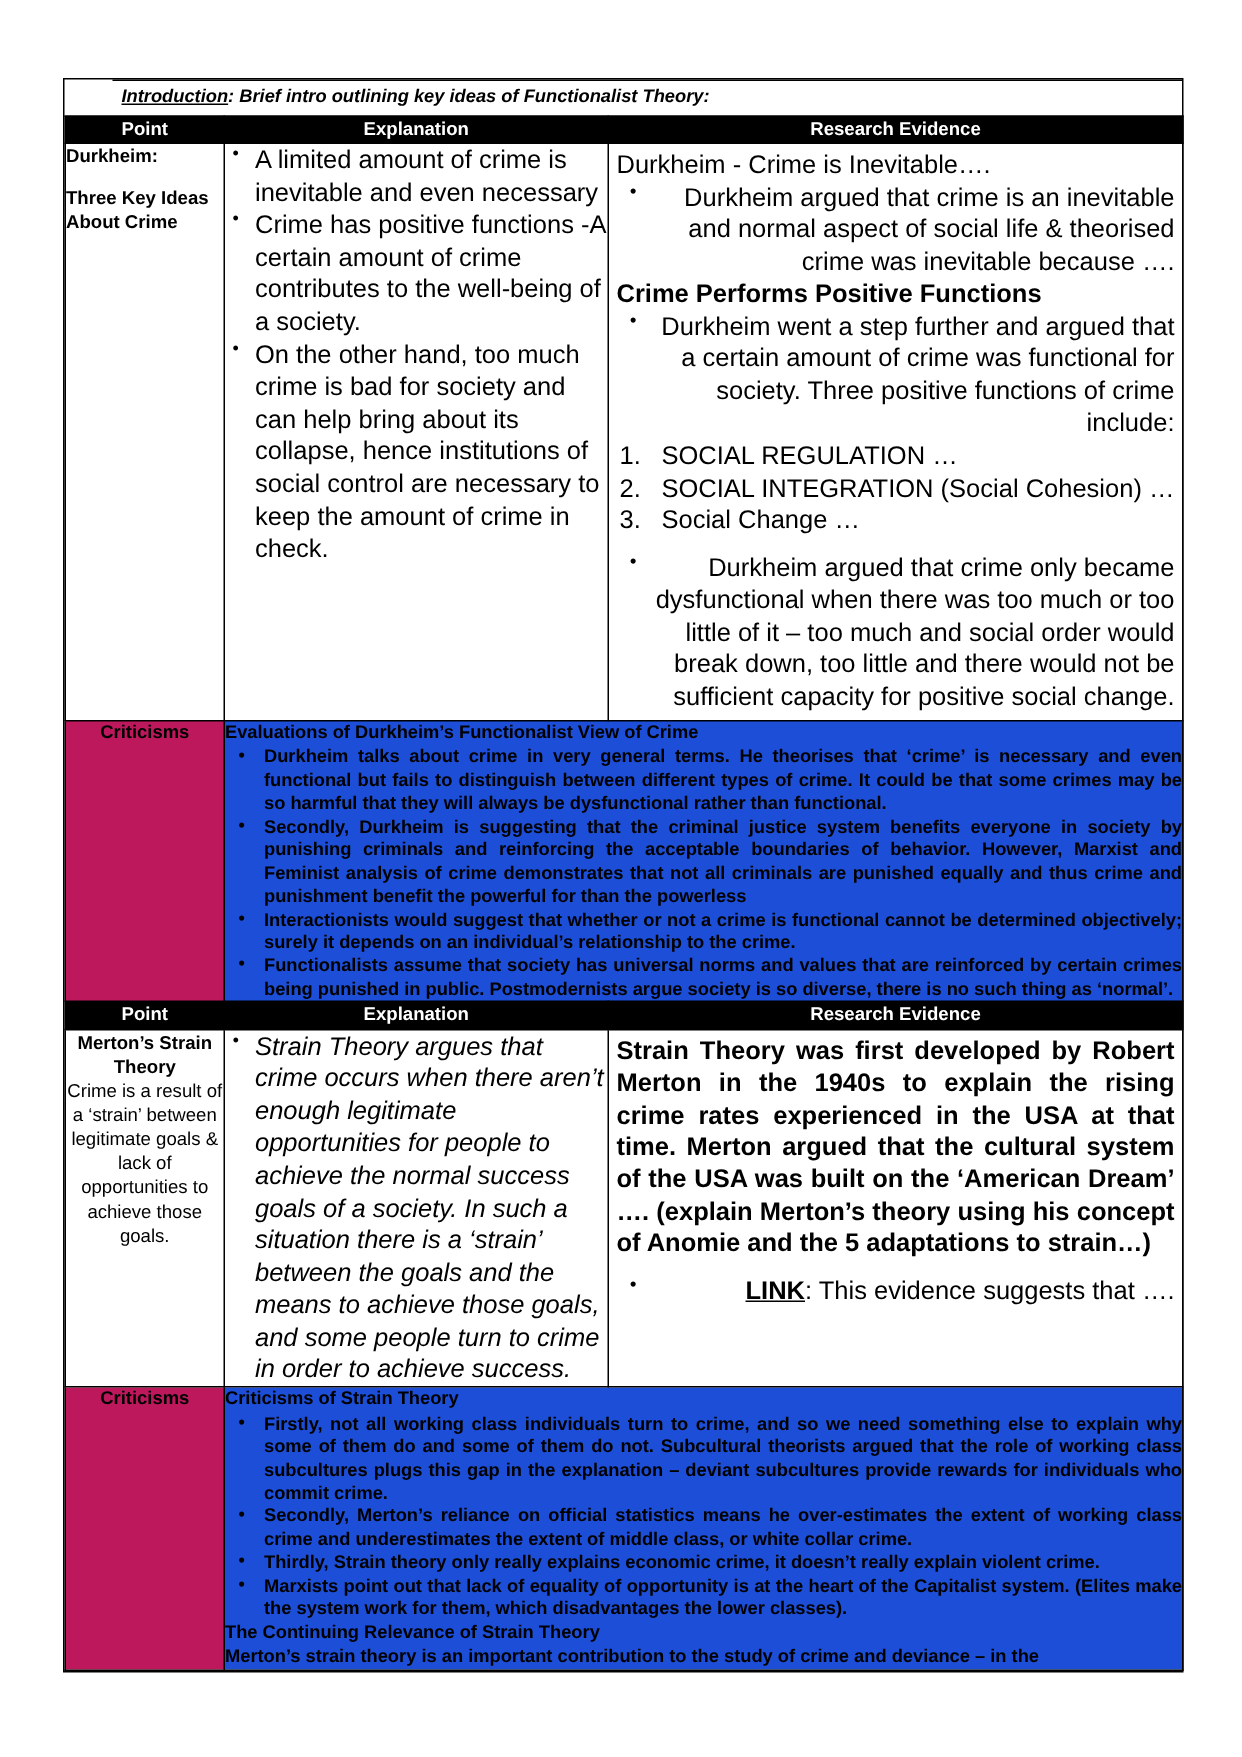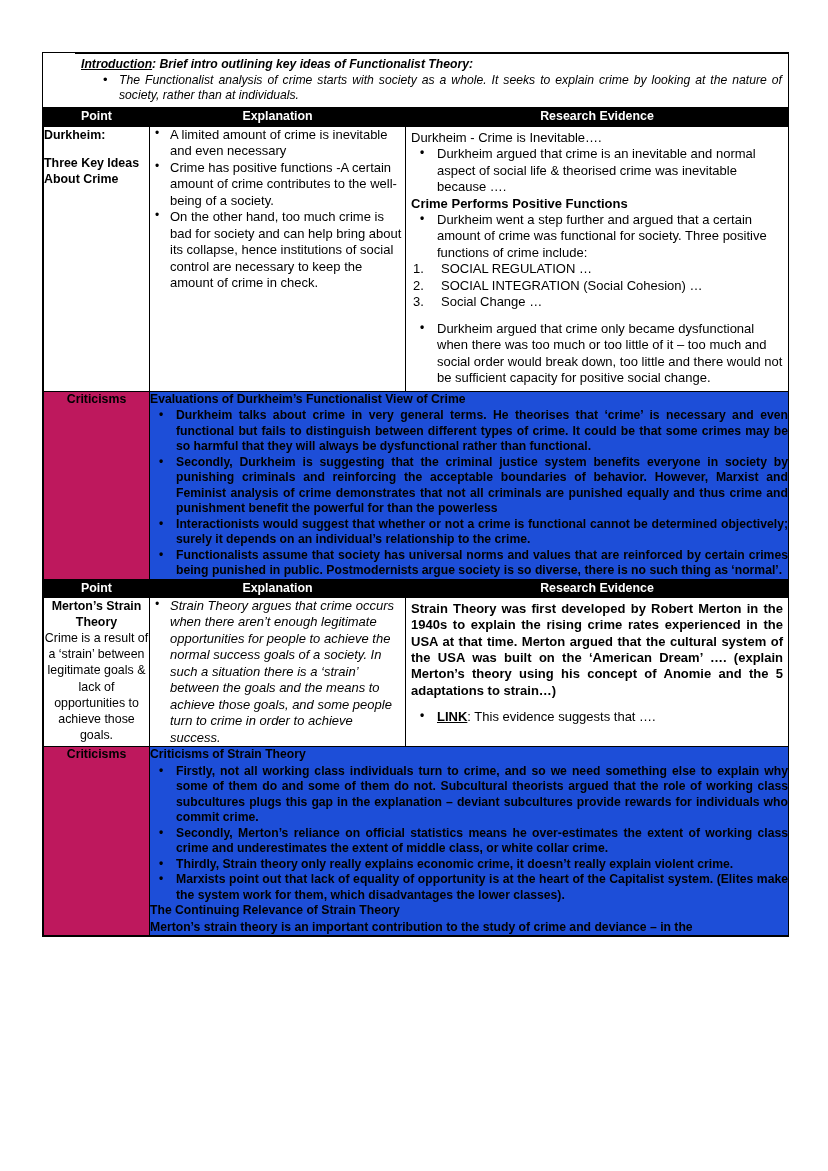--- a/index.html
+++ b/index.html
@@ -99,21 +99,21 @@
     font-weight: bold;
     font-size: 12.4px;
     text-align: center;
     padding: 1px 2px 2px;
     border-color: #000;
     line-height: 1.15;
   }
 
   .cell {
     padding: 5px 5px 6px 5px;
-    font-size: 13px;
+    font-size: 17px;
     line-height: 1.26;
   }
   .cell.tight { padding: 3px 5px 4px 5px; }
 
   .point-cell {
     font-weight: bold;
     padding: 10px 4px 6px 8px;
     font-size: 12.4px;
     line-height: 1.3;
   }
@@ -148,20 +148,21 @@
   ul.bul {
     margin: 0;
     padding: 0;
     list-style: none;
   }
   ul.bul > li {
     position: relative;
     padding-left: 26px;
     margin: 0;
     line-height: 1.27;
+    text-align: right;
   }
   ul.bul > li::before {
     content: "\2022";
     position: absolute;
     left: 9px;
     top: -1px;
     font-size: 12px;
     font-weight: bold;
   }
   ul.bul.justify > li { text-align: justify; }
@@ -215,21 +216,20 @@
 </head>
 <body>
 
 <div class="page">
   <div class="sheet">
 
 
     <div class="intro">
       <div class="intro-head"><span class="u">Introduction</span><span>: Brief intro outlining key ideas of Functionalist Theory:</span></div>
       <ul>
-        <li>The Functionalist analysis of crime starts with society as a whole. It seeks to explain crime by looking at the nature of society, rather than at individuals.</li>
       </ul>
     </div>
 
     <table class="grid">
       <colgroup>
         <col class="col-point">
           <col class="col-expl">
           <col class="col-evid">
       </colgroup>
 

